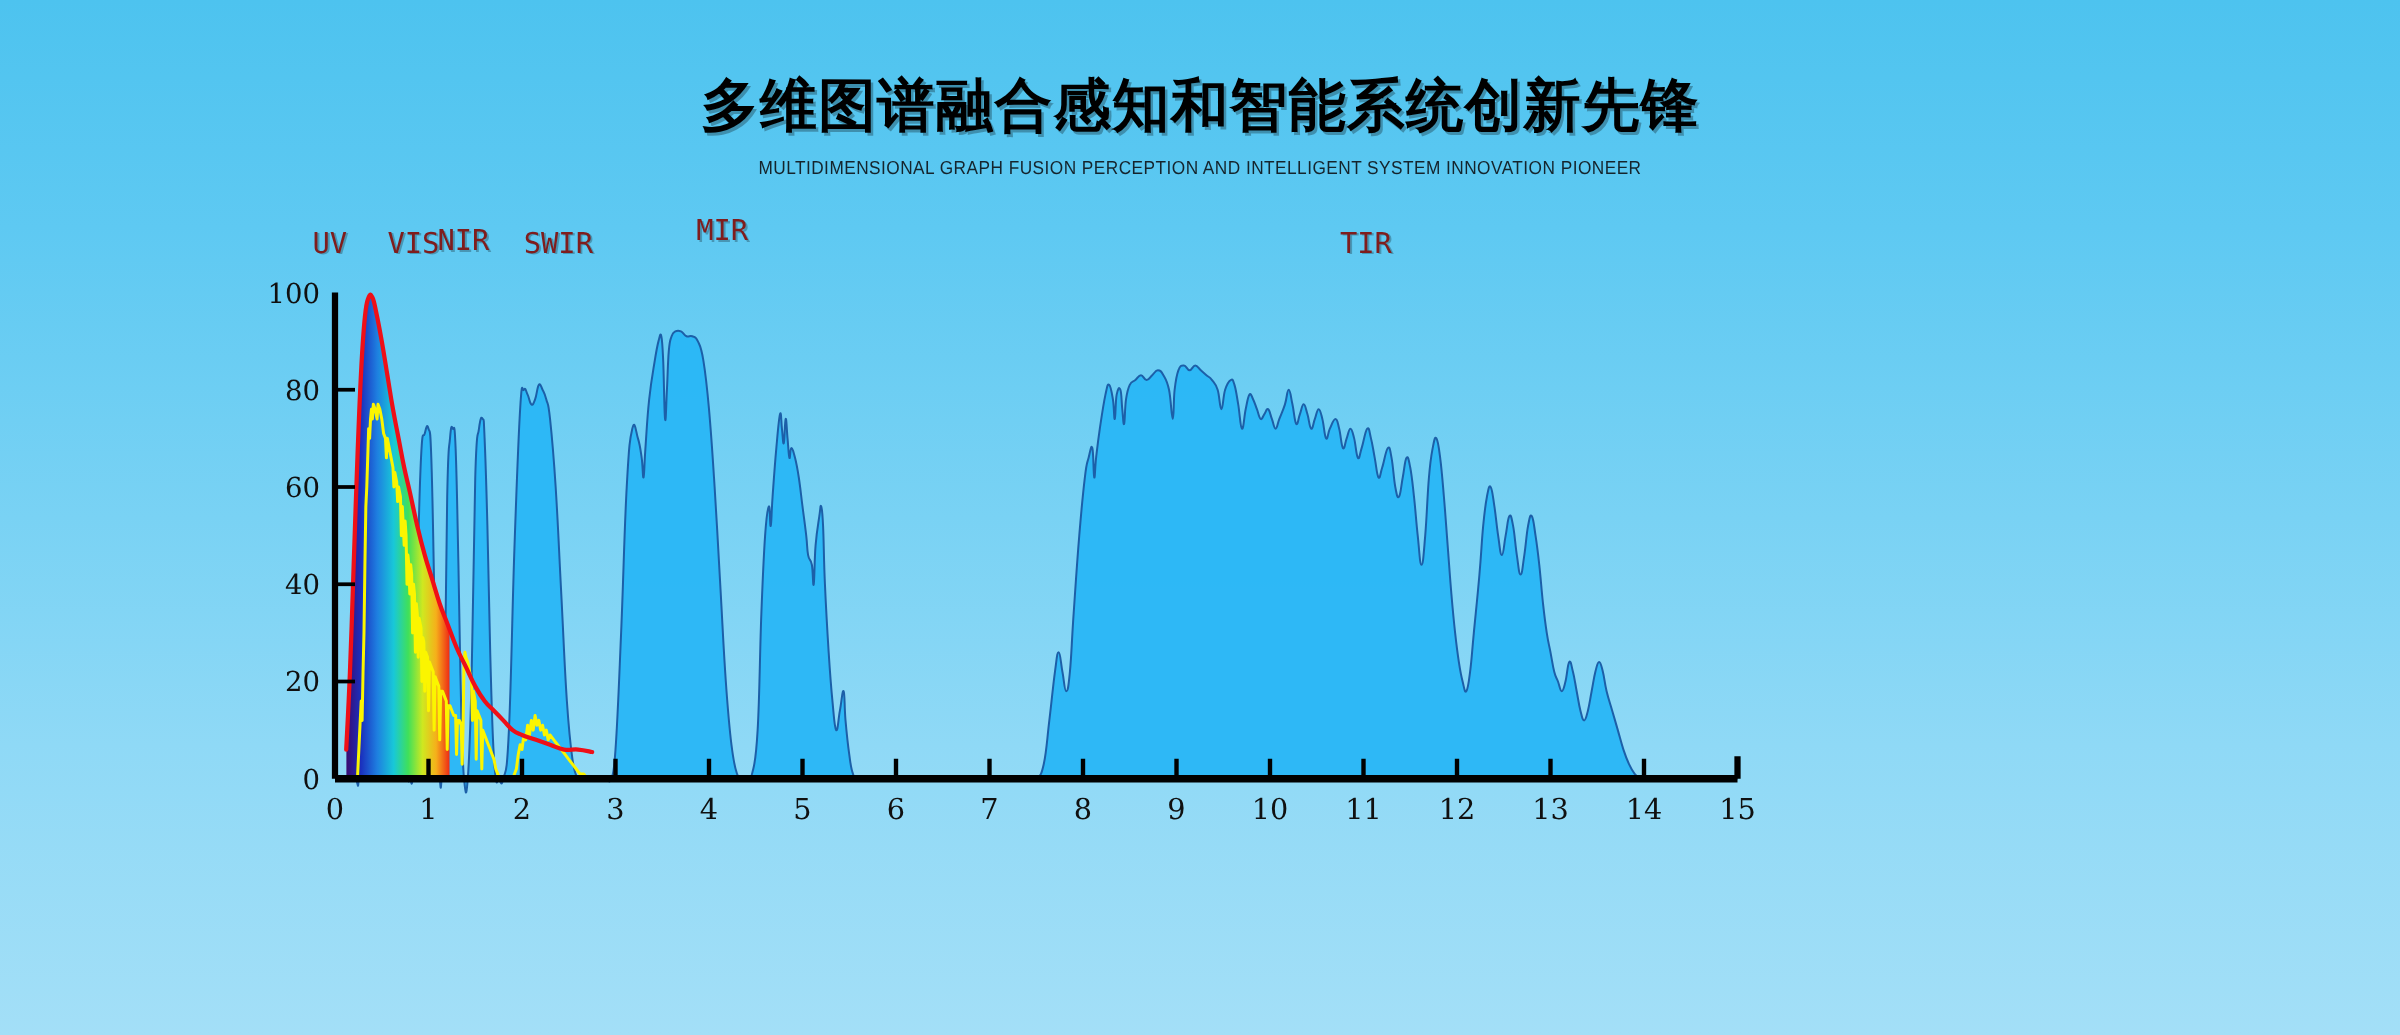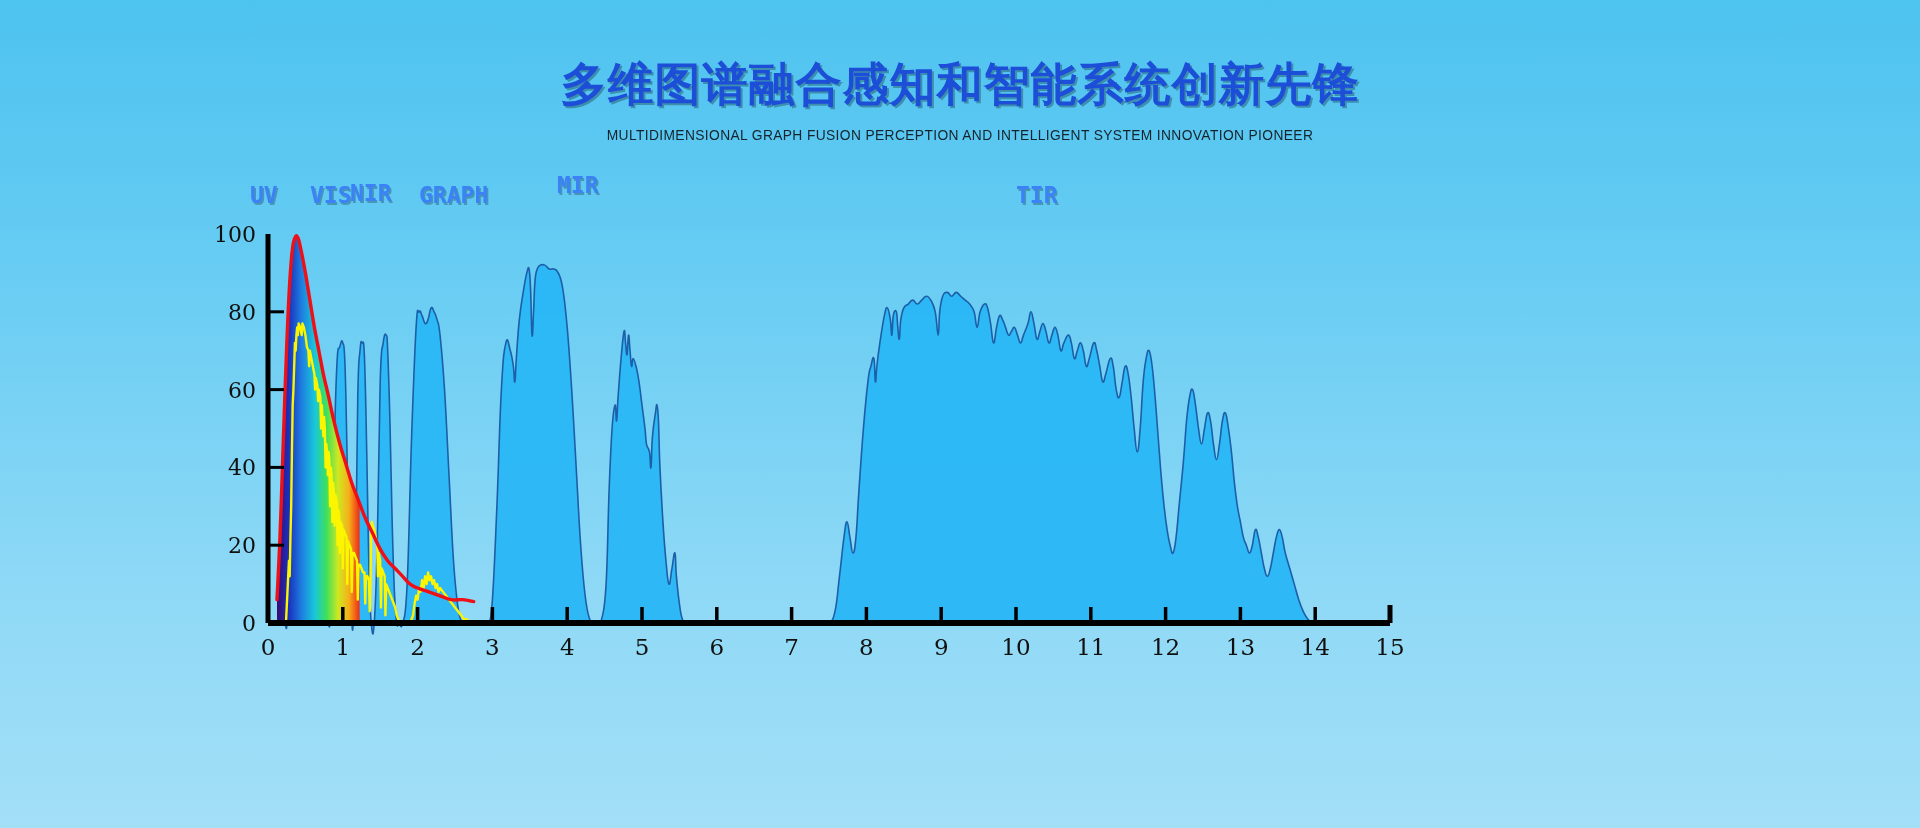--- a/index.html
+++ b/index.html
@@ -11,64 +11,64 @@
   }
   #banner { position:absolute; inset:0; }
 
   .title {
     position:absolute; top:54px; left:0; width:100%;
     text-align:center;
     font-family:"DejaVu Sans","Liberation Sans",sans-serif;
     font-weight:700;
     font-size:46px;
     letter-spacing:1px;
-    color:#1d4ed8;
+    color:#000000;
     text-shadow: 2px 2px 0 rgba(0,0,0,0.28);
     white-space:nowrap;
   }
   .subtitle {
     position:absolute; top:126px; left:0; width:100%;
     text-align:center;
     font-family:"Liberation Sans",sans-serif;
     font-size:15px;
     font-weight:400;
     letter-spacing:0.4px;
     color:#15242c;
     transform: scaleX(0.92);
     white-space:nowrap;
   }
 
   .band-label {
     position:absolute;
     font-family:"DejaVu Sans Mono","Liberation Mono",monospace;
-    font-weight:700;
+    font-weight:400;
     font-size:23px;
-    color:#3b82f6;
+    color:#7f1d1d;
     text-shadow: 1.5px 1.5px 0 rgba(0,0,0,0.25);
     white-space:nowrap;
   }
 
   #plot { position:absolute; left:0; top:0; }
 
   .tickfont { font-family:"DejaVu Serif","Liberation Serif",serif; fill:#101010; }
 </style>
 </head>
 <body>
 
 <div id="banner">
 
   <div class="title">多维图谱融合感知和智能系统创新先锋</div>
   <div class="subtitle">MULTIDIMENSIONAL GRAPH FUSION PERCEPTION AND INTELLIGENT SYSTEM INNOVATION PIONEER</div>
 
   <div class="band-label" style="left:250px; top:182px;">UV</div>
   <div class="band-label" style="left:310px; top:182px;">VIS</div>
   <div class="band-label" style="left:350px; top:180px;">NIR</div>
-  <div class="band-label" style="left:419px; top:182px;">GRAPH</div>
+  <div class="band-label" style="left:419px; top:182px;">SWIR</div>
   <div class="band-label" style="left:557px; top:172px;">MIR</div>
-  <div class="band-label" style="left:1016px; top:182px;">TIR</div>
+  <div class="band-label" style="left:1072px; top:182px;">TIR</div>
 
   <svg id="plot" width="1920" height="828">
     <defs>
       <linearGradient id="visGrad" x1="0" y1="0" x2="1" y2="0">
         <stop offset="0.00" stop-color="#3b0a6e"></stop>
         <stop offset="0.14" stop-color="#1a2fbd"></stop>
         <stop offset="0.30" stop-color="#1e7fe0"></stop>
         <stop offset="0.46" stop-color="#18c8d8"></stop>
         <stop offset="0.60" stop-color="#3fe05a"></stop>
         <stop offset="0.74" stop-color="#cfe820"></stop>

